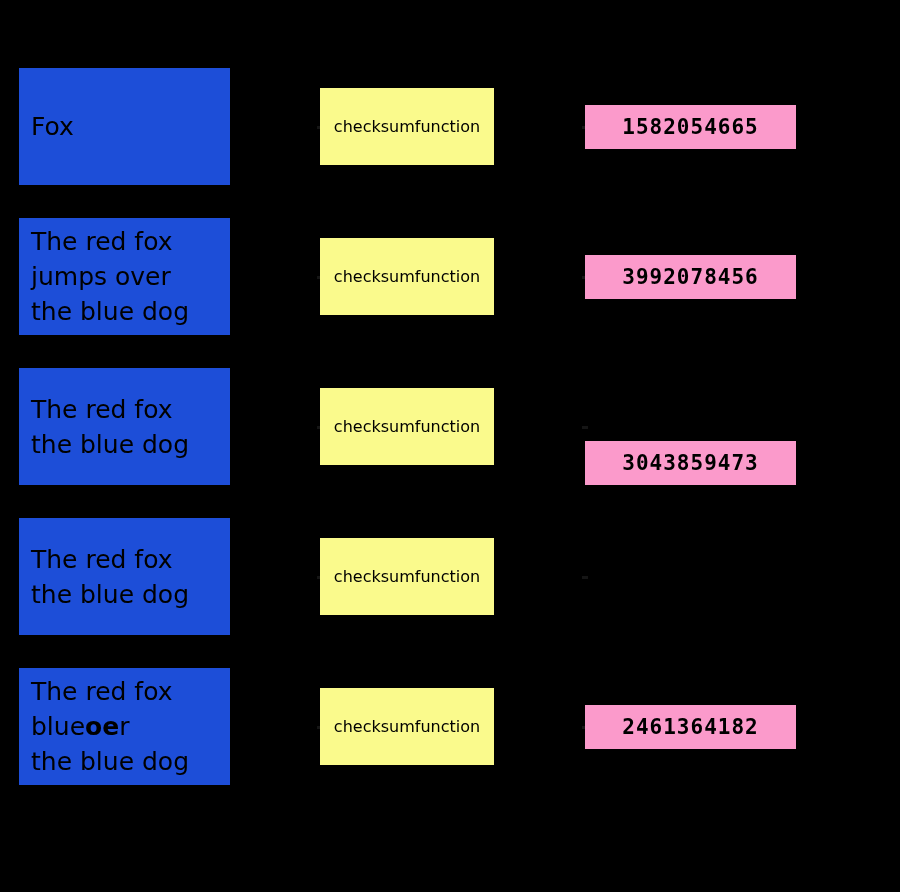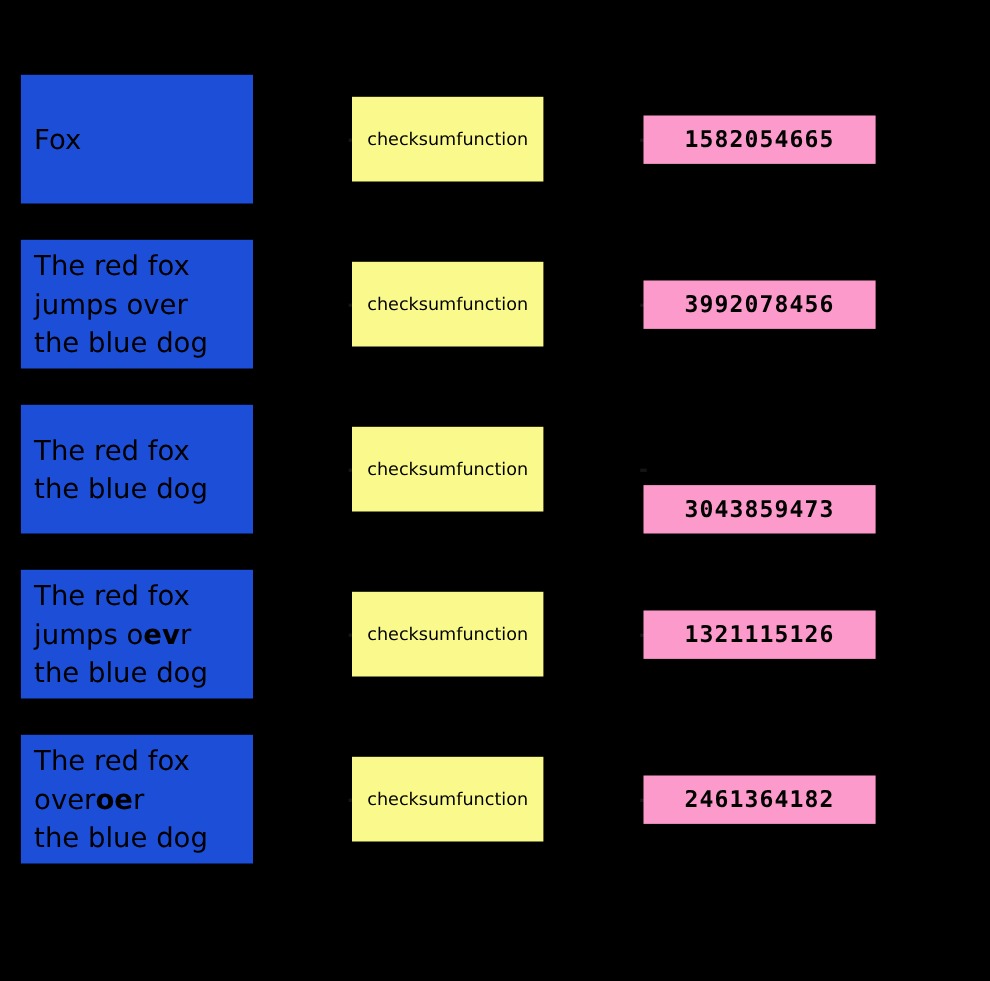--- a/index.html
+++ b/index.html
@@ -121,33 +121,31 @@
     </div>
     <div class="arrow-stub" style="left: 317px; top: 426px;"></div>
     <div class="func-box" style="top: 388px; height: 77px;">
       <div>checksum</div>
       <div>function</div>
     </div>
     <div class="arrow-stub" style="left: 582px; top: 426px;"></div>
     <div class="out-box" style="top: 405px; margin-top: 36px;">3043859473</div>
     <div class="input-box" style="top: 518px; height: 117px;">
       <div class="line"><span>The red fox</span></div>
-      <div class="line"><span>jumps o</span><b>ev</b><span>r</span></div>
       <div class="line"><span>the blue dog</span></div>
     </div>
     <div class="arrow-stub" style="left: 317px; top: 576px;"></div>
     <div class="func-box" style="top: 538px; height: 77px;">
       <div>checksum</div>
       <div>function</div>
     </div>
     <div class="arrow-stub" style="left: 582px; top: 576px;"></div>
-    <div class="out-box" style="top: 555px;">1321115126</div>
     <div class="input-box" style="top: 668px; height: 117px;">
       <div class="line"><span>The red fox</span></div>
-      <div class="line"><span>over</span><b>oe</b><span>r</span></div>
+      <div class="line"><span>blue</span><b>oe</b><span>r</span></div>
       <div class="line"><span>the blue dog</span></div>
     </div>
     <div class="arrow-stub" style="left: 317px; top: 726px;"></div>
     <div class="func-box" style="top: 688px; height: 77px;">
       <div>checksum</div>
       <div>function</div>
     </div>
     <div class="arrow-stub" style="left: 582px; top: 726px;"></div>
     <div class="out-box" style="top: 705px;">2461364182</div>
   </div>

